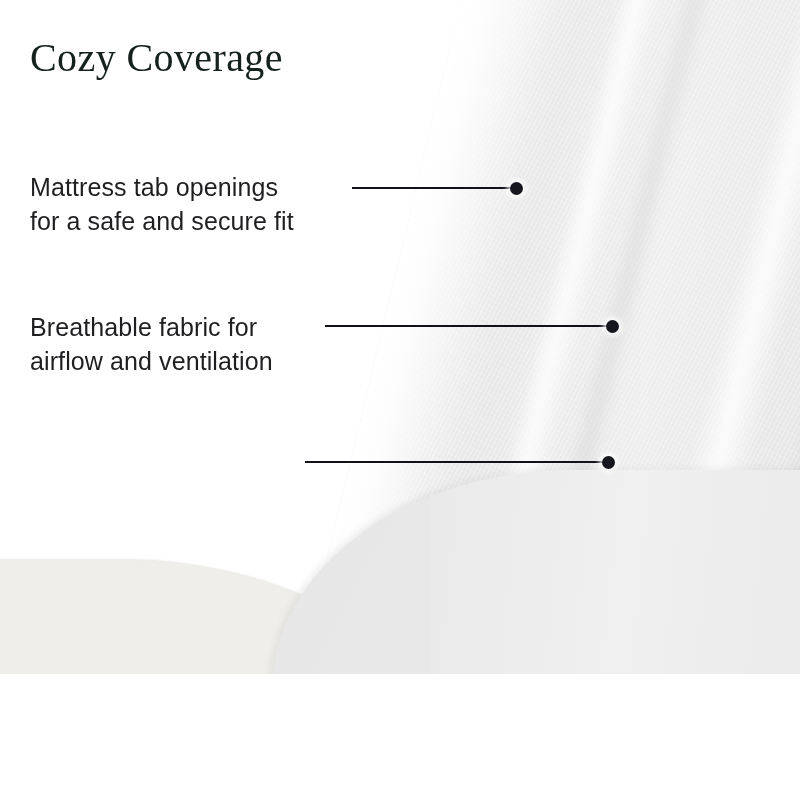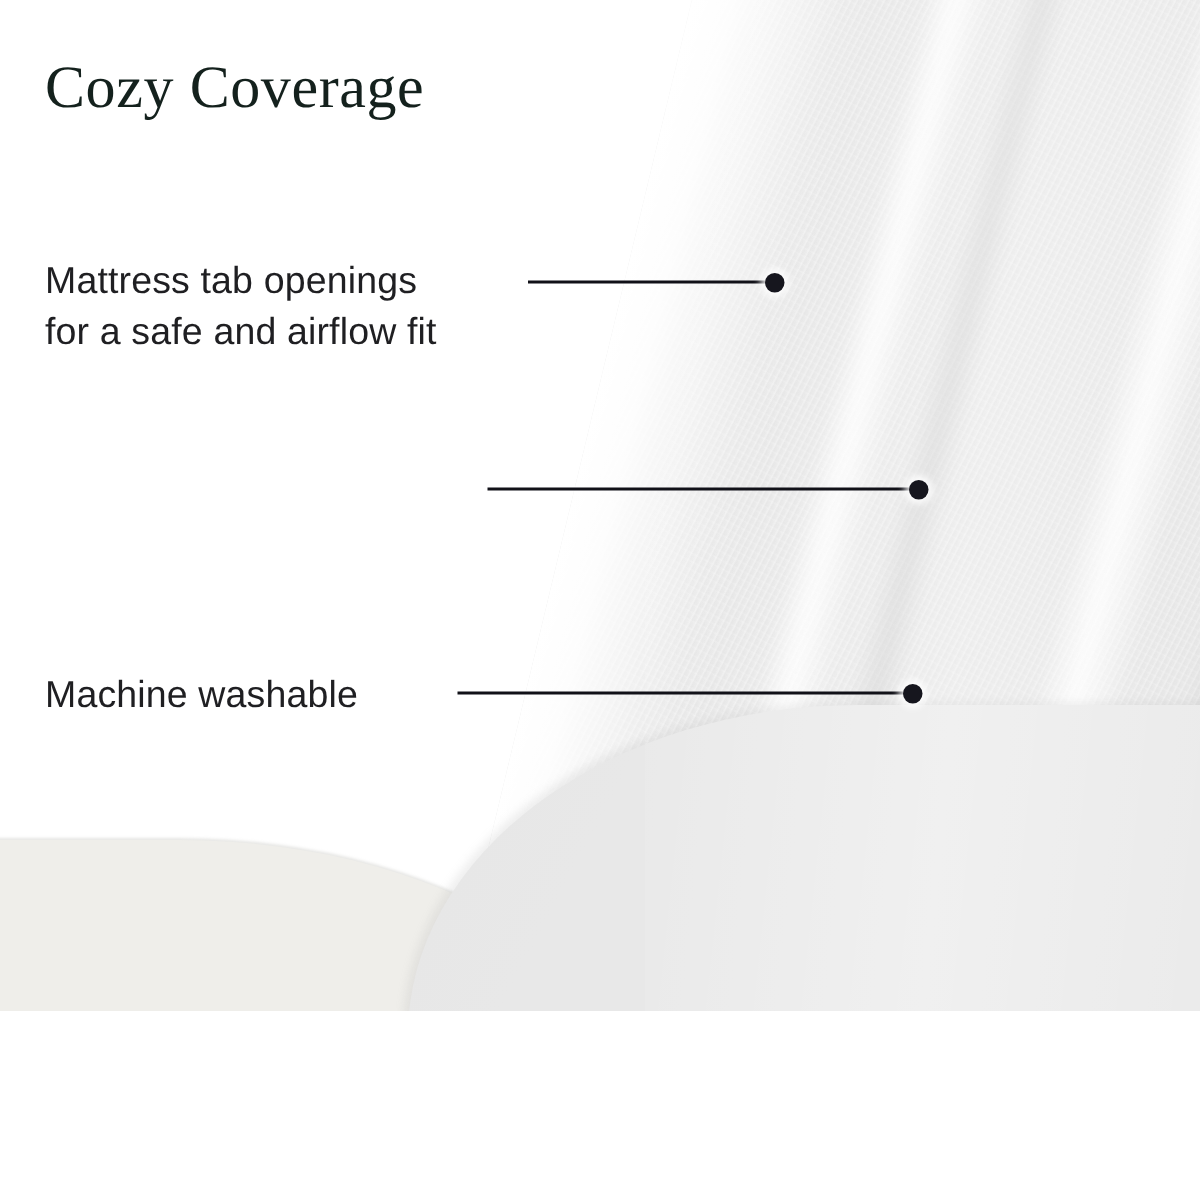--- a/index.html
+++ b/index.html
@@ -252,28 +252,29 @@
     <div class="corner-gap"></div>
     <div class="sheet-sheen"></div>
   </div>
 
   <div id="overlay">
 
     <div class="page-title">Cozy Coverage</div>
 
     <div class="callout" style="top:170px;">
       <p class="callout-text">Mattress tab openings
-for a safe and airflow fit</p>
+for a safe and secure fit</p>
     </div>
     <div class="leader-line" style="left:352px; top:187px; width:160px;"></div>
     <div class="leader-dot" style="left:510px; top:182px;"></div>
 
+    <div class="callout" style="top:310px;">
+      <p class="callout-text">Breathable fabric for
+airflow and ventilation</p>
+    </div>
     <div class="leader-line" style="left:325px; top:325px; width:283px;"></div>
     <div class="leader-dot" style="left:606px; top:320px;"></div>
 
-    <div class="callout" style="top:446px;">
-      <p class="callout-text">Machine washable</p>
-    </div>
     <div class="leader-line" style="left:305px; top:461px; width:299px;"></div>
     <div class="leader-dot" style="left:602px; top:456px;"></div>
 
   </div>
 </div>
 
 </body></html>

